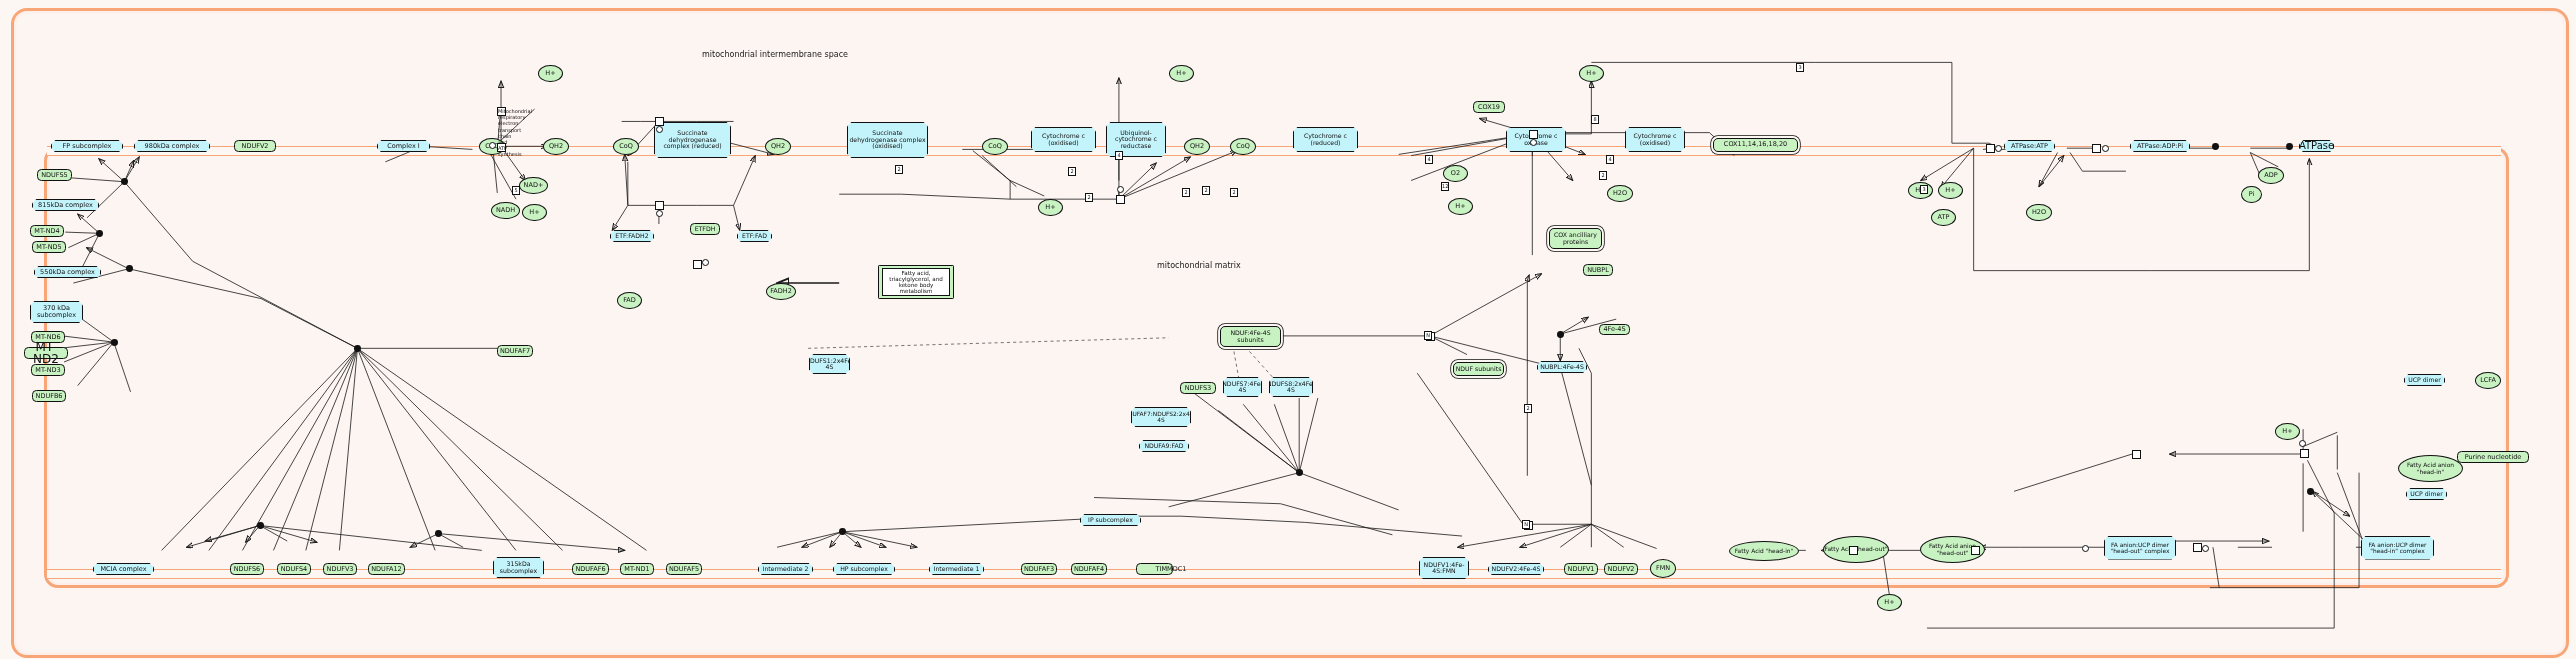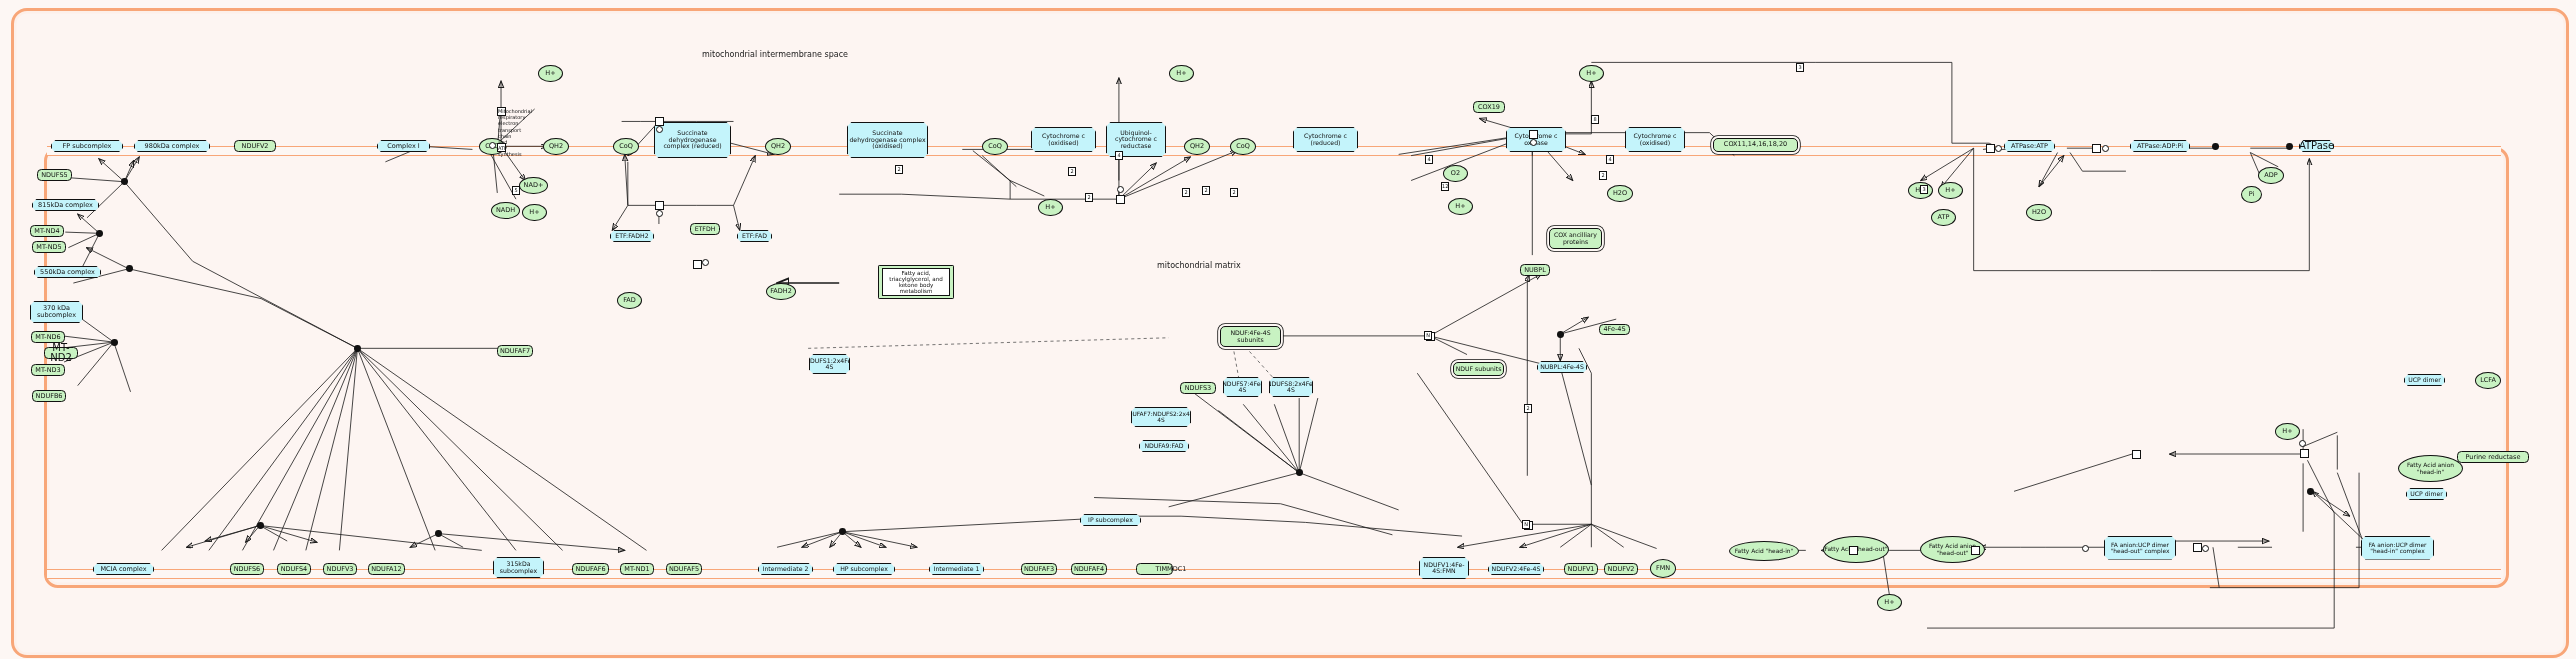--- a/index.html
+++ b/index.html
@@ -415,21 +415,21 @@
   <div class="node n-macro" style="left:37px;top:169px;width:35px;height:12.4px;font-size:6.5px;">NDUFS5</div>
   <div class="node n-complex" style="left:32px;top:199px;width:67px;height:12.4px;font-size:6.5px;">815kDa complex</div>
   <div class="node n-macro" style="left:30px;top:225px;width:34px;height:12.4px;font-size:6.5px;">MT-ND4</div>
   <div class="node n-macro" style="left:32px;top:241px;width:34px;height:12.4px;font-size:6.5px;">MT-ND5</div>
   <div class="node n-complex" style="left:34px;top:266px;width:67px;height:12.4px;font-size:6.5px;">550kDa complex</div>
   <div class="node n-complex" style="left:30px;top:301px;width:53px;height:22.4px;font-size:6.5px;">
     <span style="white-space:pre-line;">370 kDa
 subcomplex</span>
   </div>
   <div class="node n-macro" style="left:31px;top:331px;width:34px;height:12.4px;font-size:6.5px;">MT-ND6</div>
-  <div class="node n-macro" style="left:44px;top:347px;width:34px;height:12.4px;font-size:10px;">MT-ND2</div>
+  <div class="node n-macro" style="left:24px;top:347px;width:44px;height:12.4px;font-size:12px;">MT-ND2</div>
   <div class="node n-macro" style="left:31px;top:364px;width:34px;height:12.4px;font-size:6.5px;">MT-ND3</div>
   <div class="node n-macro" style="left:32px;top:390px;width:34px;height:12.4px;font-size:6.5px;">NDUFB6</div>
 
   <div class="node n-complex" style="left:93px;top:563px;width:61px;height:12.4px;font-size:6.5px;">MCIA complex</div>
   <div class="node n-macro" style="left:230px;top:563px;width:34px;height:12.4px;font-size:6.5px;">NDUFS6</div>
   <div class="node n-macro" style="left:277px;top:563px;width:34px;height:12.4px;font-size:6.5px;">NDUFS4</div>
   <div class="node n-macro" style="left:323px;top:563px;width:34px;height:12.4px;font-size:6.5px;">NDUFV3</div>
   <div class="node n-macro" style="left:368px;top:563px;width:37px;height:12.4px;font-size:6.5px;">NDUFA12</div>
   <div class="node n-complex" style="left:493px;top:557px;width:51px;height:21px;font-size:6.2px;">
     <span style="white-space:pre-line;">315kDa
@@ -465,21 +465,21 @@
     <span>NDUFS7:4Fe-4S</span>
   </div>
   <div class="node n-complex" style="left:1269px;top:377px;width:44px;height:20px;font-size:6.2px;padding:0.6px;">
     <span>NDUFS8:2x4Fe-4S</span>
   </div>
   <div class="node n-complex" style="left:1131px;top:407px;width:60px;height:20px;font-size:5.9px;padding:0.6px;">
     <span>NDUFAF7:NDUFS2:2x4Fe-4S</span>
   </div>
   <div class="node n-complex" style="left:1139px;top:440px;width:50px;height:12.4px;font-size:6.2px;">NDUFA9:FAD</div>
   <div class="node n-multimer" style="left:1453px;top:362px;width:51px;height:13.7px;font-size:6.2px;">NDUF subunits</div>
-  <div class="node n-macro" style="left:1520px;top:264px;width:30px;height:12.4px;font-size:6.5px;">NUBPL</div>
+  <div class="node n-macro" style="left:1583px;top:264px;width:30px;height:12.4px;font-size:6.5px;">NUBPL</div>
   <div class="node n-macro" style="left:1599px;top:324px;width:31px;height:11.2px;font-size:6.5px;">4Fe-4S</div>
   <div class="node n-complex" style="left:1537px;top:361px;width:50px;height:12.4px;font-size:6.2px;">NUBPL:4Fe-4S</div>
 
   <div class="node n-chem" style="left:1729px;top:541px;width:70px;height:20px;font-size:5.9px;">
     <span>Fatty Acid "head-in"</span>
   </div>
   <div class="node n-chem" style="left:1823px;top:536px;width:66px;height:27px;font-size:5.9px;">
     <span>Fatty Acid "head-out"</span>
   </div>
   <div class="node n-chem" style="left:1920px;top:536px;width:65px;height:27px;font-size:5.9px;">
@@ -491,21 +491,21 @@
   </div>
   <div class="node n-complex" style="left:2361px;top:536px;width:73px;height:23.6px;font-size:5.9px;padding:0.6px;">
     <span>FA anion:UCP dimer "head-in" complex</span>
   </div>
   <div class="node n-chem" style="left:2398px;top:455px;width:65px;height:27px;font-size:5.9px;">
     <span>Fatty Acid anion "head-in"</span>
   </div>
   <div class="node n-complex" style="left:2404px;top:374px;width:41px;height:12.4px;font-size:6.2px;">UCP dimer</div>
   <div class="node n-complex" style="left:2406px;top:488px;width:41px;height:12.4px;font-size:6.2px;">UCP dimer</div>
   <div class="node n-chem" style="left:2475px;top:372px;width:26px;height:17.4px;font-size:6.5px;">LCFA</div>
-  <div class="node n-macro" style="left:2457px;top:451px;width:72px;height:12.4px;font-size:6.5px;">Purine reductase</div>
+  <div class="node n-macro" style="left:2457px;top:451px;width:72px;height:12.4px;font-size:6.5px;">Purine nucleotide</div>
   <div class="node n-chem" style="left:2275px;top:423px;width:25px;height:17.4px;font-size:6.5px;">H+</div>
 
   <div class="proc" style="left:497px;top:143px;"></div>
   <div class="catal" style="left:489px;top:142px;"></div>
   <div class="proc" style="left:655px;top:117px;"></div>
   <div class="catal" style="left:656px;top:126px;"></div>
   <div class="proc" style="left:655px;top:201px;"></div>
   <div class="catal" style="left:656px;top:210px;"></div>
   <div class="proc" style="left:1116px;top:195px;"></div>
   <div class="catal" style="left:1117px;top:186px;"></div>

